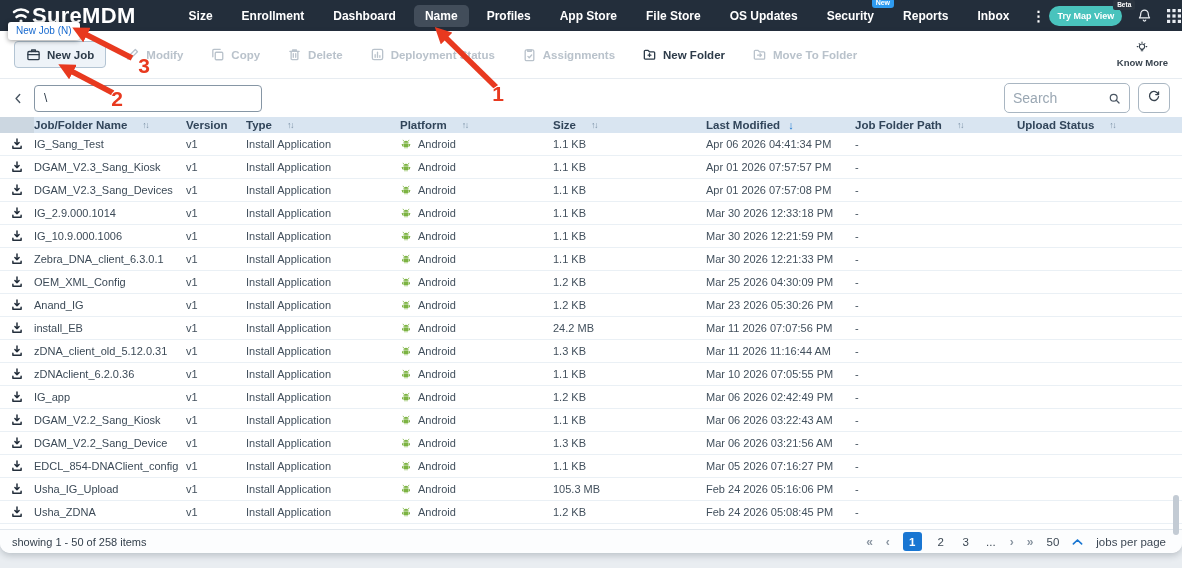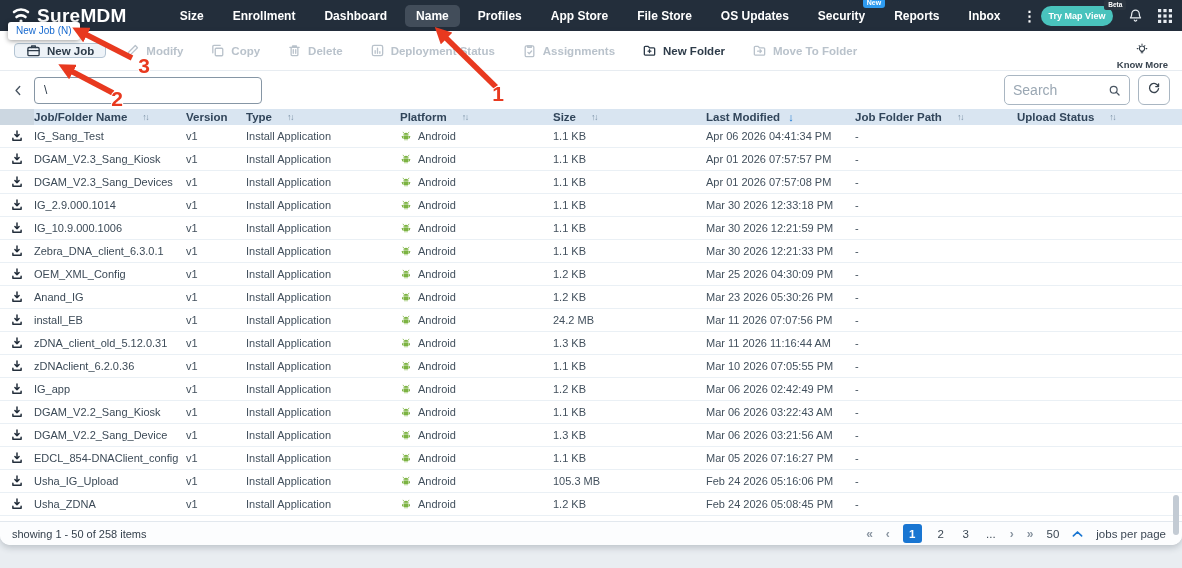--- a/index.html
+++ b/index.html
@@ -1,38 +1,38 @@
 <!DOCTYPE html>
 <html><head>
 <meta charset="utf-8">
 <style>
   *{box-sizing:border-box;margin:0;padding:0}
   html,body{width:1182px;height:568px}
   body{font-family:"Liberation Sans",sans-serif;background:#e9edf1;overflow:hidden;position:relative}
 
   
   .navbar{height:31px;background:#232e3b;display:flex;align-items:center;color:#fff;padding:0 12px;position:relative}
-  .logo{display:flex;align-items:center;gap:5px;font-weight:bold;font-size:19px;letter-spacing:.3px;white-space:nowrap}
+  .logo{display:flex;align-items:center;font-weight:bold;font-size:22px;letter-spacing:.3px;white-space:nowrap}
   .logo .icon svg{display:block}
   .nav-menu{display:flex;align-items:center;gap:7px;margin-left:42px;font-size:12px;font-weight:600}
   .nav-item{padding:4px 11px;border-radius:5px;position:relative;cursor:pointer;white-space:nowrap}
   .nav-item.active{background:#424d5a}
   .badge-new{position:absolute;top:-7px;right:-9px;background:#2e9bf0;color:#fff;font-size:7px;font-weight:700;padding:1.5px 4px;border-radius:3px}
   .kebab{font-size:14px;font-weight:700;padding:0 4px;letter-spacing:0;cursor:pointer}
   .nav-right{margin-left:auto;display:flex;align-items:center;gap:15px}
   .try-map{background:#49c3bd;color:#fff;font-size:9px;font-weight:700;padding:5px 8px;border-radius:10px;position:relative;cursor:pointer;white-space:nowrap}
   .badge-beta{position:absolute;top:-6px;right:-13px;background:#2b3540;color:#fff;font-size:6.5px;font-weight:700;padding:1.5px 4px;border-radius:2px}
   .nav-ico{cursor:pointer;display:flex}
   .nav-ico svg{display:block}
 
   
   .panel{position:relative;background:#fff;border-radius:0 0 10px 10px;box-shadow:0 3px 6px rgba(40,55,70,.22);overflow:hidden}
 
   
-  .toolbar{height:40px;background:#fff;display:flex;padding:12px 14px;border-bottom:1px solid #e7ecf1;gap:27px}
+  .toolbar{height:48px;background:#fff;display:flex;align-items:center;padding:12px 14px;border-bottom:1px solid #e7ecf1;gap:27px}
   .tb-btn{display:flex;align-items:center;gap:6px;font-size:11.5px;font-weight:600;color:#2d3b49;white-space:nowrap;cursor:pointer}
   .tb-btn .icon svg{display:block}
   .tb-btn.disabled{color:#b9c2cb;cursor:default}
   .tb-btn.primary{border:1px solid #b3c4d3;background:#eef3f8;border-radius:4px;padding:5px 11px;margin-right:-8px}
   .know-more{margin-left:auto;display:flex;flex-direction:column;align-items:center;font-size:9.5px;color:#39444f;gap:0;cursor:pointer;font-weight:600}
 
   
   .crumb-row{height:38px;background:#fff;display:flex;align-items:center;padding:0 12px;gap:9px}
   .back-chevron{color:#4a5663;display:flex;cursor:pointer}
   .path-input{width:228px;height:27px;border:1px solid #8696a5;border-radius:4px;font-family:"Liberation Sans",sans-serif;font-size:12px;padding:0 9px;color:#2d3b49;outline:none}

